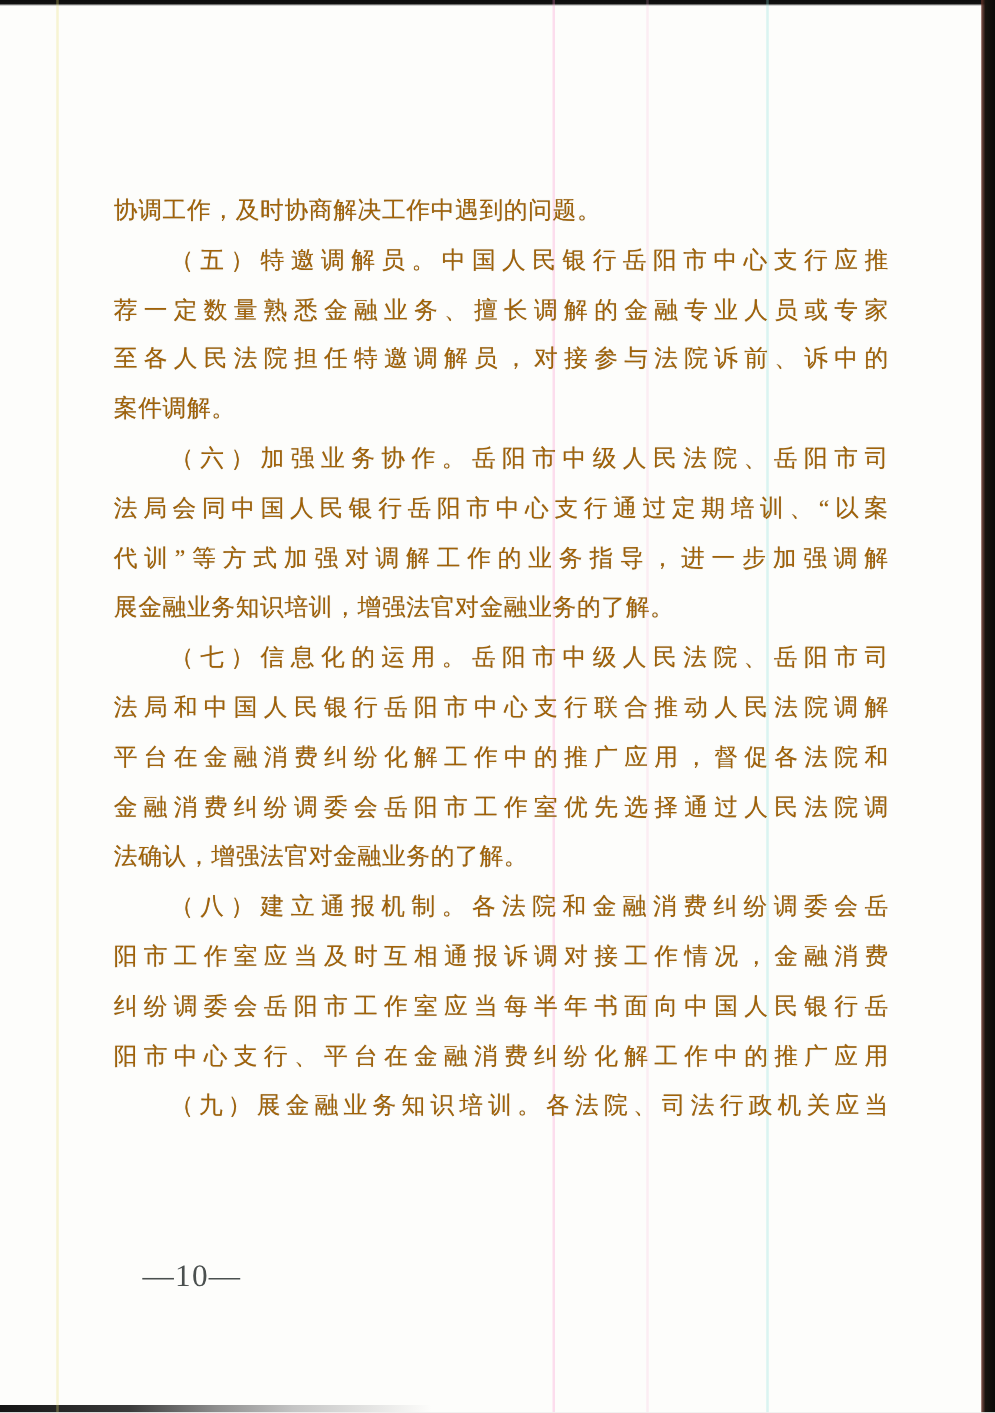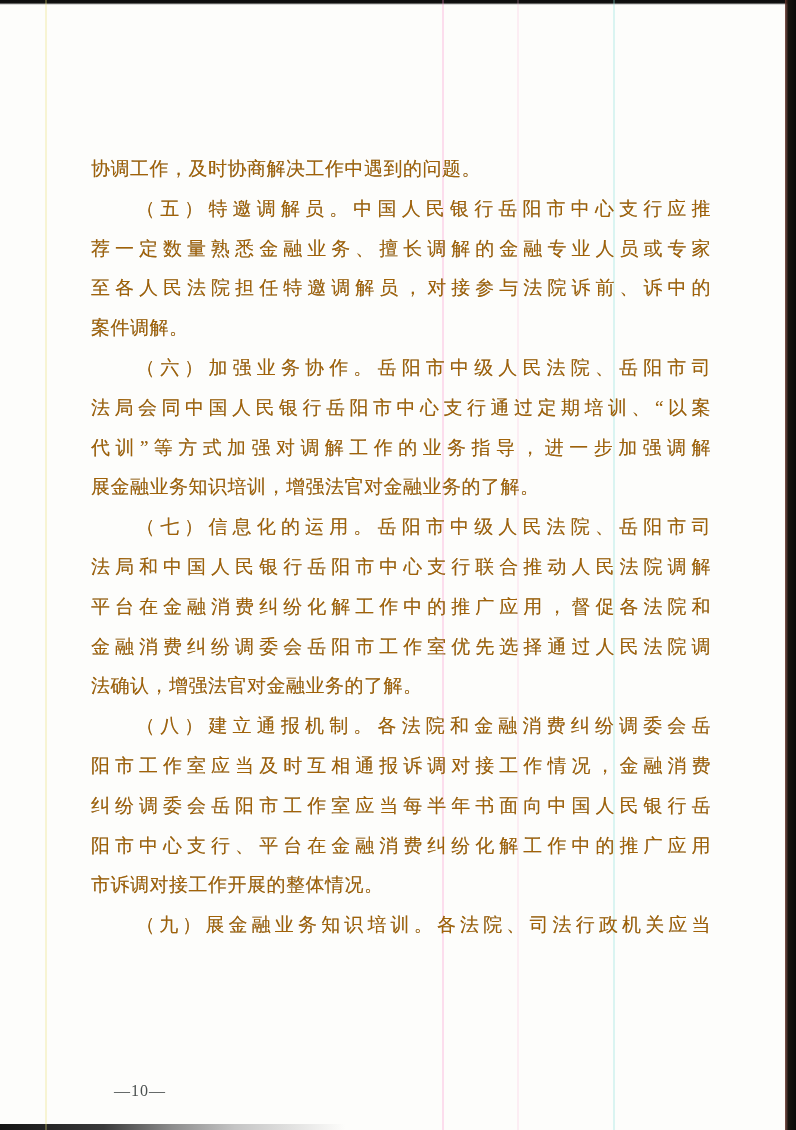--- a/index.html
+++ b/index.html
@@ -45,22 +45,22 @@
   .doc-line.justify {
     white-space: normal;
     text-align: justify;
     text-align-last: justify;
     text-justify: inter-character;
   }
   .doc-line.indent { text-indent: 45px; font-family: Liberation Serif, serif; }
   .page-number {
     position: absolute;
     left: 114px;
-    top: 1082px;
-    font-size: 16px;
+    top: 1008px;
+    font-size: 25px;
     letter-spacing: 1px;
     color: #4b504f;
     font-family: "Liberation Serif", "DejaVu Serif", serif;
   }
 </style>
 </head>
 <body>
 
 <div class="page">
   <div class="edge-top"></div>
@@ -83,18 +83,17 @@
       <div class="doc-line">展金融业务知识培训，增强法官对金融业务的了解。</div>
       <div class="doc-line justify indent">（七）信息化的运用。岳阳市中级人民法院、岳阳市司</div>
       <div class="doc-line justify">法局和中国人民银行岳阳市中心支行联合推动人民法院调解</div>
       <div class="doc-line justify">平台在金融消费纠纷化解工作中的推广应用，督促各法院和</div>
       <div class="doc-line justify">金融消费纠纷调委会岳阳市工作室优先选择通过人民法院调</div>
       <div class="doc-line">法确认，增强法官对金融业务的了解。</div>
       <div class="doc-line justify indent">（八）建立通报机制。各法院和金融消费纠纷调委会岳</div>
       <div class="doc-line justify">阳市工作室应当及时互相通报诉调对接工作情况，金融消费</div>
       <div class="doc-line justify">纠纷调委会岳阳市工作室应当每半年书面向中国人民银行岳</div>
       <div class="doc-line justify">阳市中心支行、平台在金融消费纠纷化解工作中的推广应用</div>
-      <div class="doc-line">市诉调对接工作开展的整体情况。</div>
       <div class="doc-line justify indent">（九）展金融业务知识培训。各法院、司法行政机关应当</div>
     </div>
 
   <div class="page-number">—10—</div>
 </div>
 
 </body></html>

